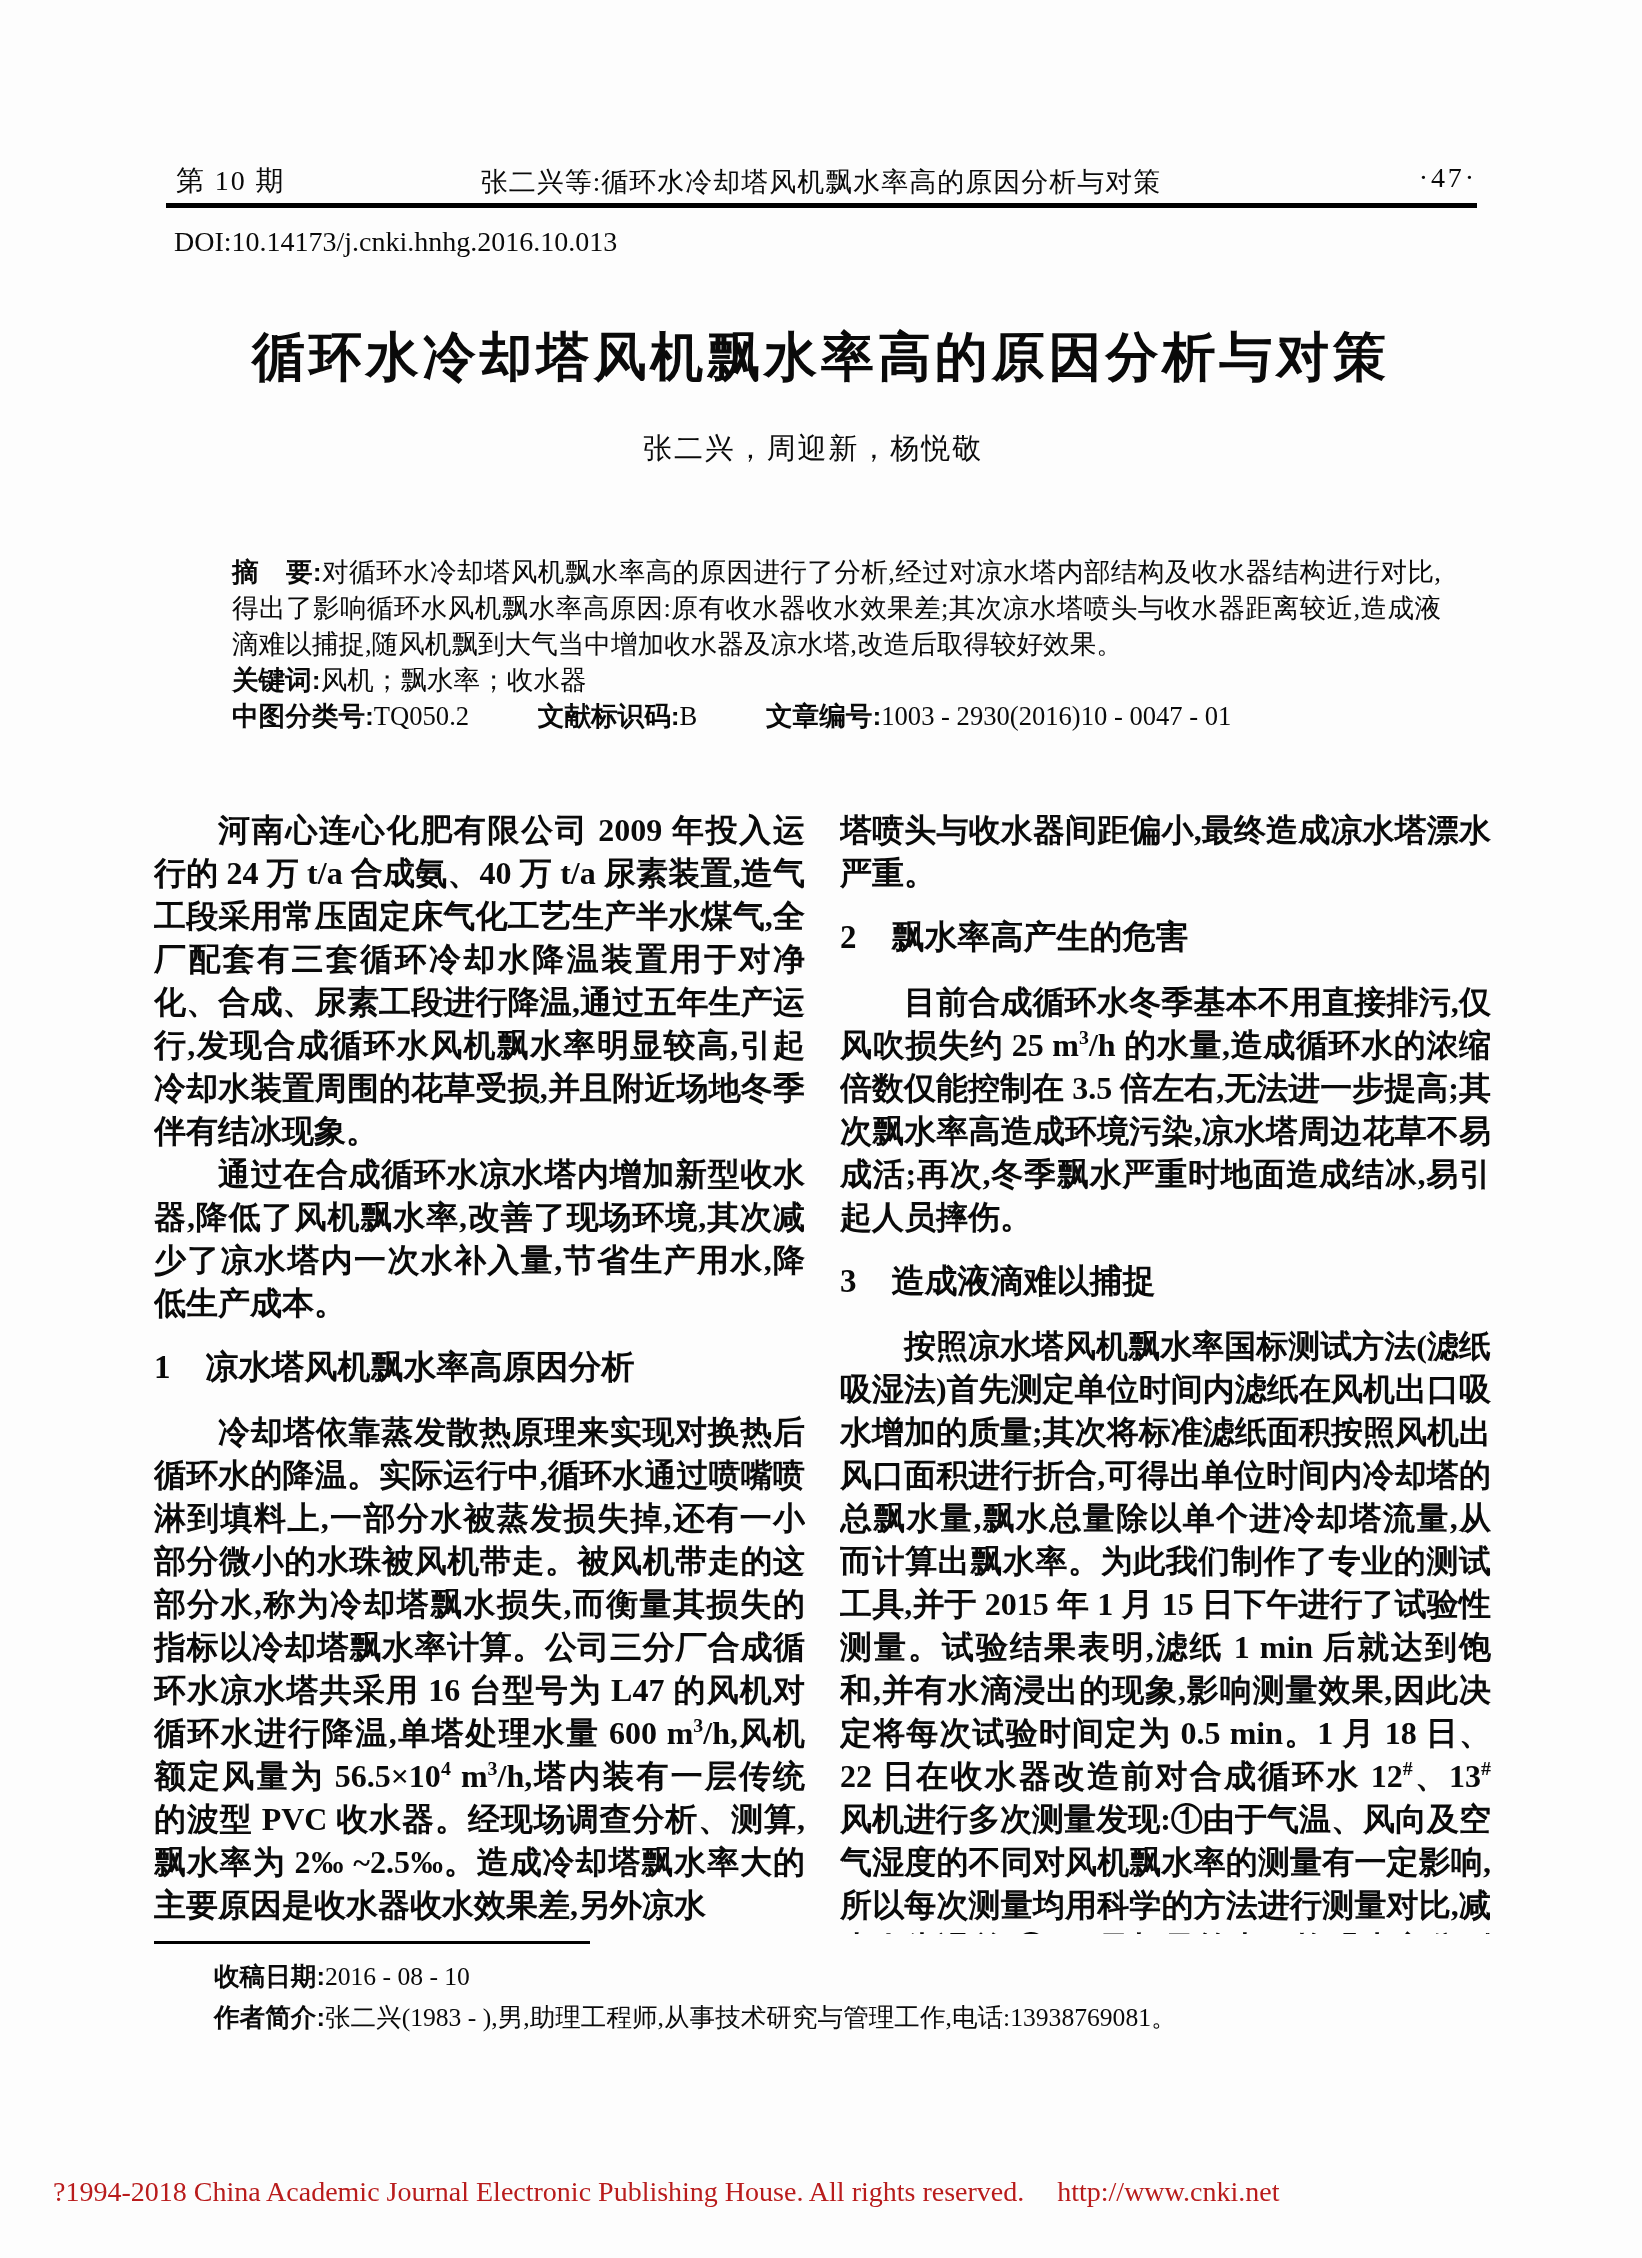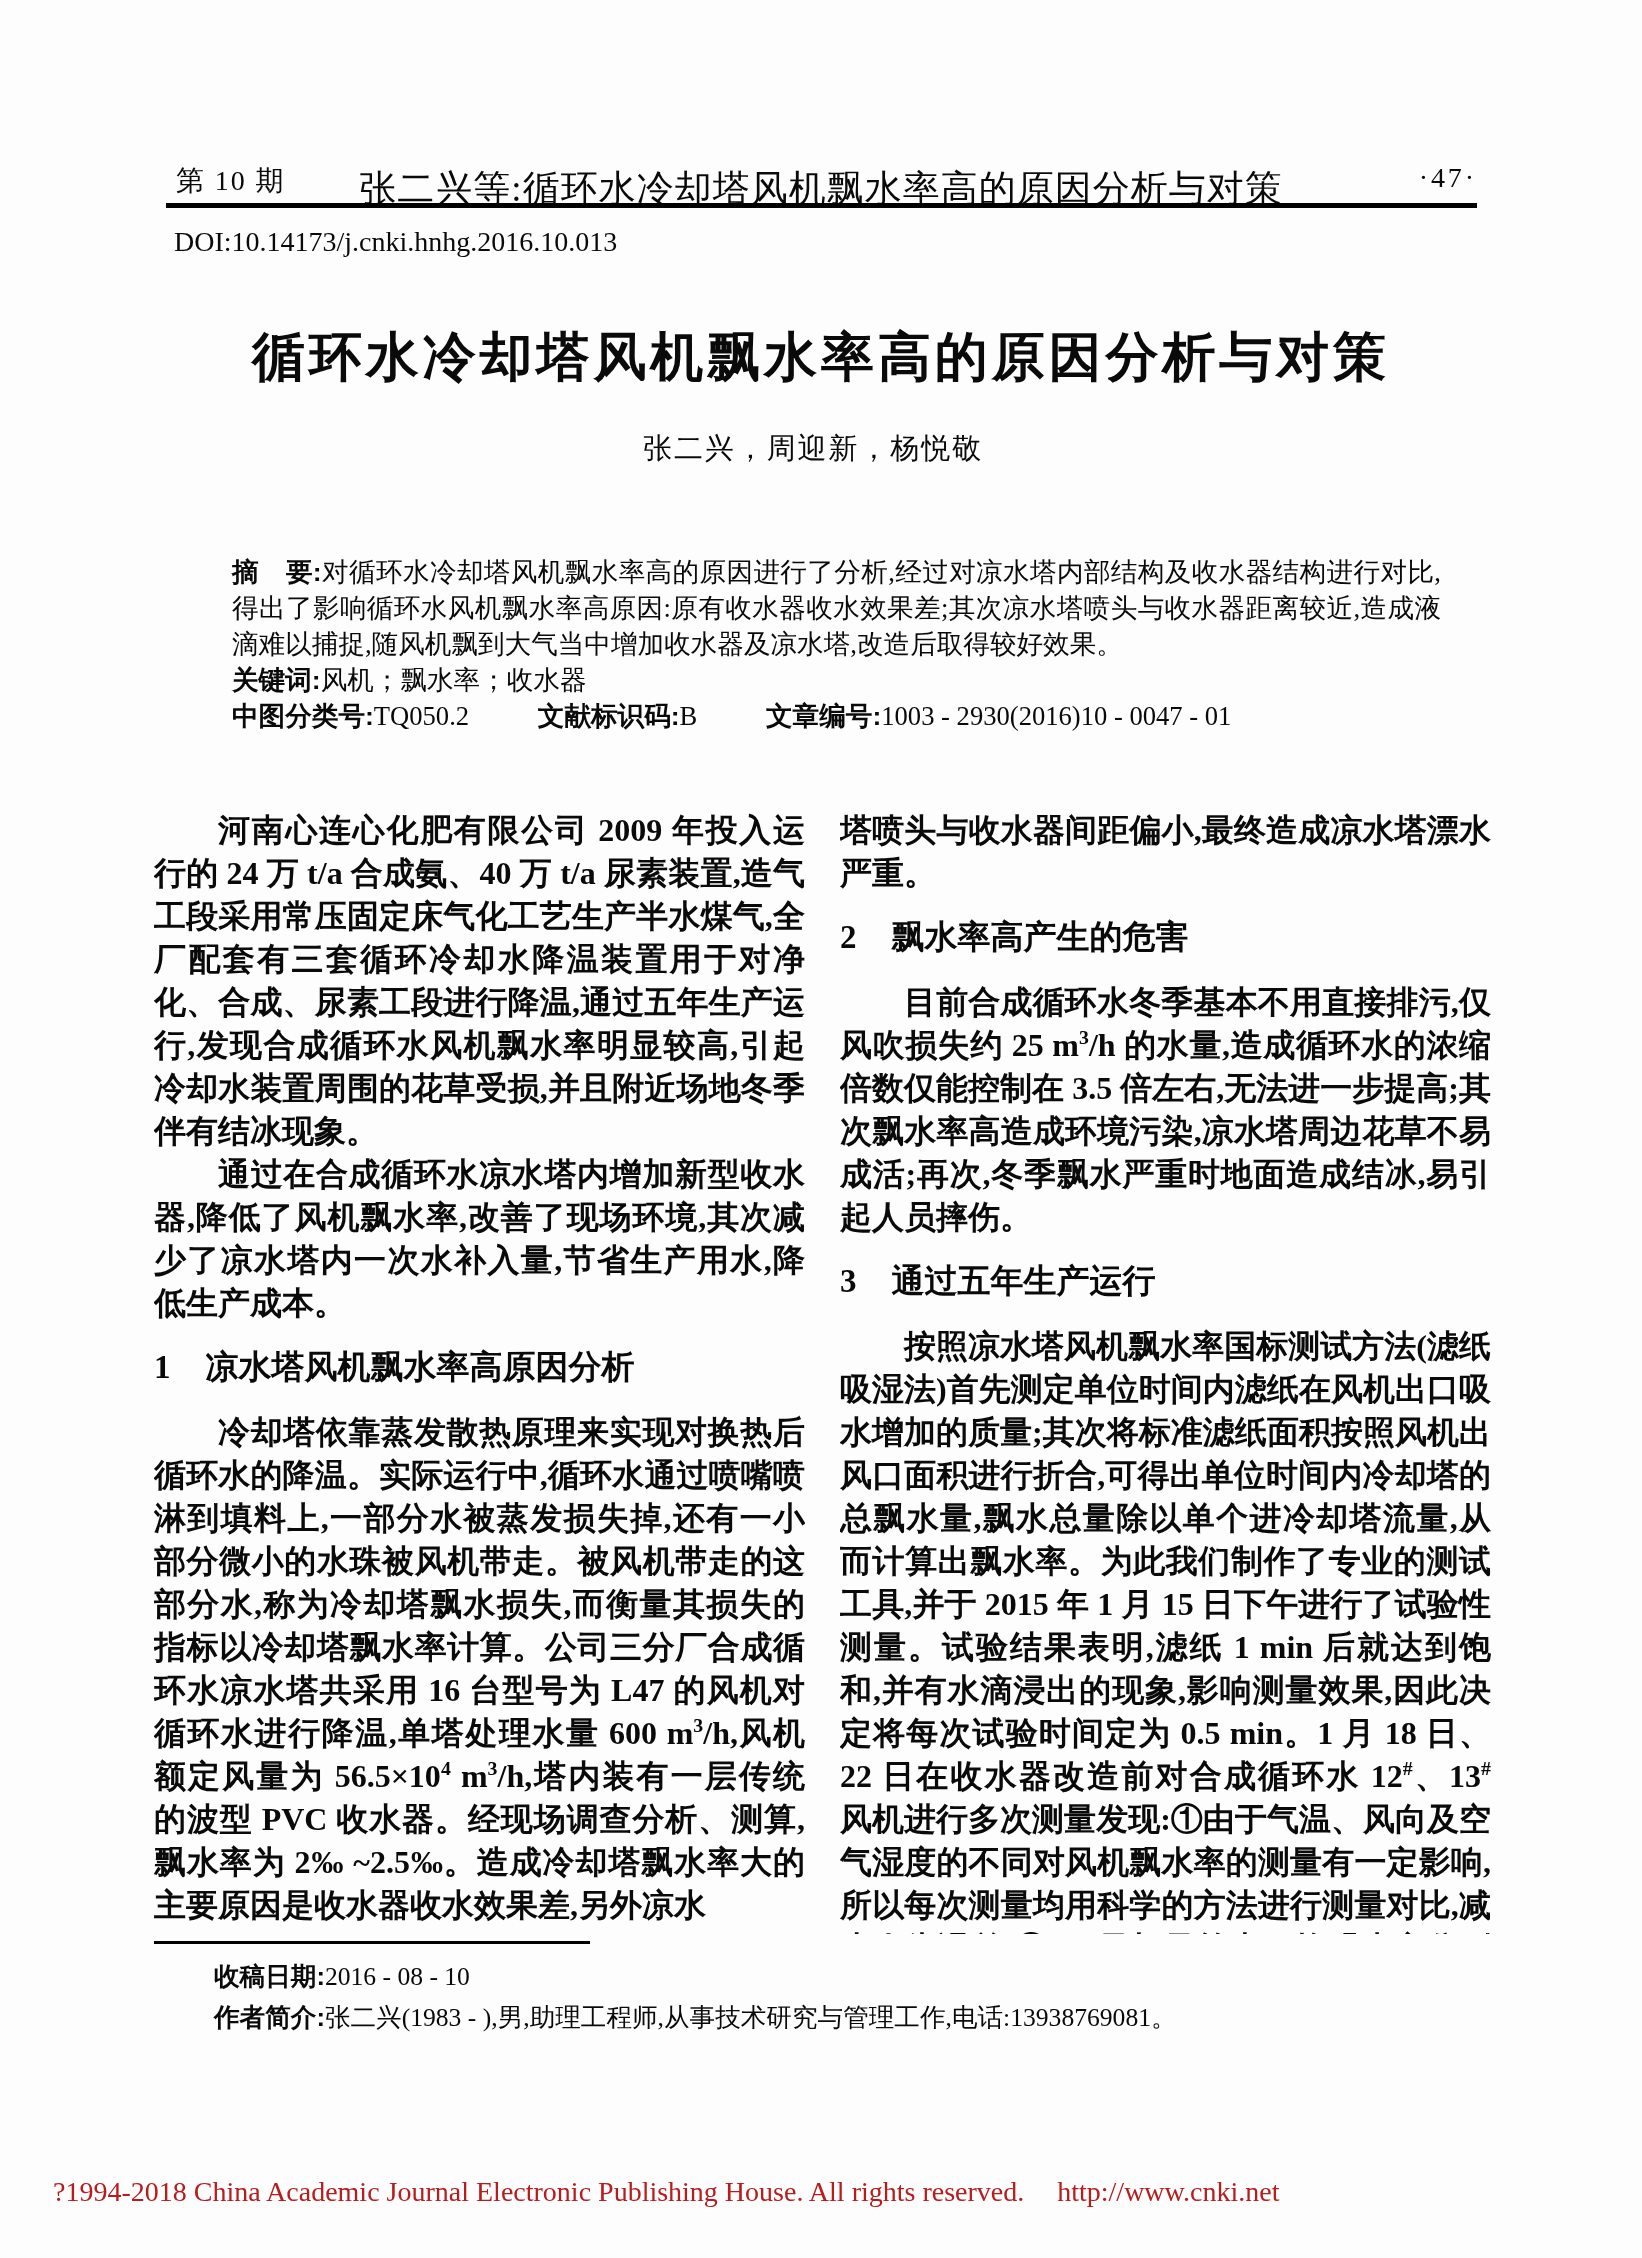--- a/index.html
+++ b/index.html
@@ -6,21 +6,21 @@
   .page{
     position:relative;
     width:1642px;height:2258px;
     background:#fdfdfd;
     color:#0a0a0a;
     font-family:"Liberation Serif","DejaVu Serif",serif;
     overflow:hidden;
   }
   
   .hdr-issue{position:absolute;left:176px;top:162px;font-size:28px;letter-spacing:1.9px;}
-  .hdr-running{position:absolute;left:0;right:0;top:164px;text-align:center;font-size:37px;letter-spacing:1px;}
+  .hdr-running{position:absolute;left:0;right:0;top:164px;text-align:center;font-size:27px;letter-spacing:1px;}
   .hdr-pageno{position:absolute;right:165px;top:162px;font-size:28px;letter-spacing:2.9px;}
   .hdr-rule{position:absolute;left:166px;top:203px;width:1311px;height:4.8px;background:#000;}
   .doi{position:absolute;left:174px;top:226px;font-size:28px;}
   
   .title{
     position:absolute;left:0;right:0;top:286px;
     text-align:center;
     font-family:"Liberation Sans","DejaVu Sans",sans-serif;
     font-weight:bold;font-size:53px;letter-spacing:3.9px;
   }
@@ -94,21 +94,21 @@
     <p>河南心连心化肥有限公司 2009 年投入运行的 24 万 t/a 合成氨、40 万 t/a 尿素装置,造气工段采用常压固定床气化工艺生产半水煤气,全厂配套有三套循环冷却水降温装置用于对净化、合成、尿素工段进行降温,通过五年生产运行,发现合成循环水风机飘水率明显较高,引起冷却水装置周围的花草受损,并且附近场地冬季伴有结冰现象。</p>
     <p>通过在合成循环水凉水塔内增加新型收水器,降低了风机飘水率,改善了现场环境,其次减少了凉水塔内一次水补入量,节省生产用水,降低生产成本。</p>
     <div class="sec-h"><span class="sec-no">1</span><span class="sec-title">凉水塔风机飘水率高原因分析</span></div>
     <p>冷却塔依靠蒸发散热原理来实现对换热后循环水的降温。实际运行中,循环水通过喷嘴喷淋到填料上,一部分水被蒸发损失掉,还有一小部分微小的水珠被风机带走。被风机带走的这部分水,称为冷却塔飘水损失,而衡量其损失的指标以冷却塔飘水率计算。公司三分厂合成循环水凉水塔共采用 16 台型号为 L47 的风机对循环水进行降温,单塔处理水量 600 m<sup>3</sup>/h,风机额定风量为 56.5×10<sup>4</sup> m<sup>3</sup>/h,塔内装有一层传统的波型 PVC 收水器。经现场调查分析、测算,飘水率为 2‰ ~2.5‰。造成冷却塔飘水率大的主要原因是收水器收水效果差,另外凉水</p>
   </div>
 
   <div class="col col-right">
     <p class="cont">塔喷头与收水器间距偏小,最终造成凉水塔漂水严重。</p>
     <div class="sec-h"><span class="sec-no">2</span><span class="sec-title">飘水率高产生的危害</span></div>
     <p>目前合成循环水冬季基本不用直接排污,仅风吹损失约 25 m<sup>3</sup>/h 的水量,造成循环水的浓缩倍数仅能控制在 3.5 倍左右,无法进一步提高;其次飘水率高造成环境污染,凉水塔周边花草不易成活;再次,冬季飘水严重时地面造成结冰,易引起人员摔伤。</p>
-    <div class="sec-h"><span class="sec-no">3</span><span class="sec-title">通过五年生产运行</span></div>
+    <div class="sec-h"><span class="sec-no">3</span><span class="sec-title">造成液滴难以捕捉</span></div>
     <p>按照凉水塔风机飘水率国标测试方法(滤纸吸湿法)首先测定单位时间内滤纸在风机出口吸水增加的质量;其次将标准滤纸面积按照风机出风口面积进行折合,可得出单位时间内冷却塔的总飘水量,飘水总量除以单个进冷却塔流量,从而计算出飘水率。为此我们制作了专业的测试工具,并于 2015 年 1 月 15 日下午进行了试验性测量。试验结果表明,滤纸 1 min 后就达到饱和,并有水滴浸出的现象,影响测量效果,因此决定将每次试验时间定为 0.5 min。1 月 18 日、22 日在收水器改造前对合成循环水 12<sup>#</sup>、13<sup>#</sup> 风机进行多次测量发现:①由于气温、风向及空气湿度的不同对风机飘水率的测量有一定影响,所以每次测量均用科学的方法进行测量对比,减少人为误差;②12<sup>#</sup> 风机风筒内平均飘水率分别为</p>
   </div>
 
   <div class="fn-rule"></div>
   <div class="fn">
     <p><span class="lab">收稿日期:</span><span>2016 - 08 - 10</span></p>
     <p><span class="lab">作者简介:</span><span>张二兴(1983 - ),男,助理工程师,从事技术研究与管理工作,电话:13938769081。</span></p>
   </div>
 
   <div class="wm">

